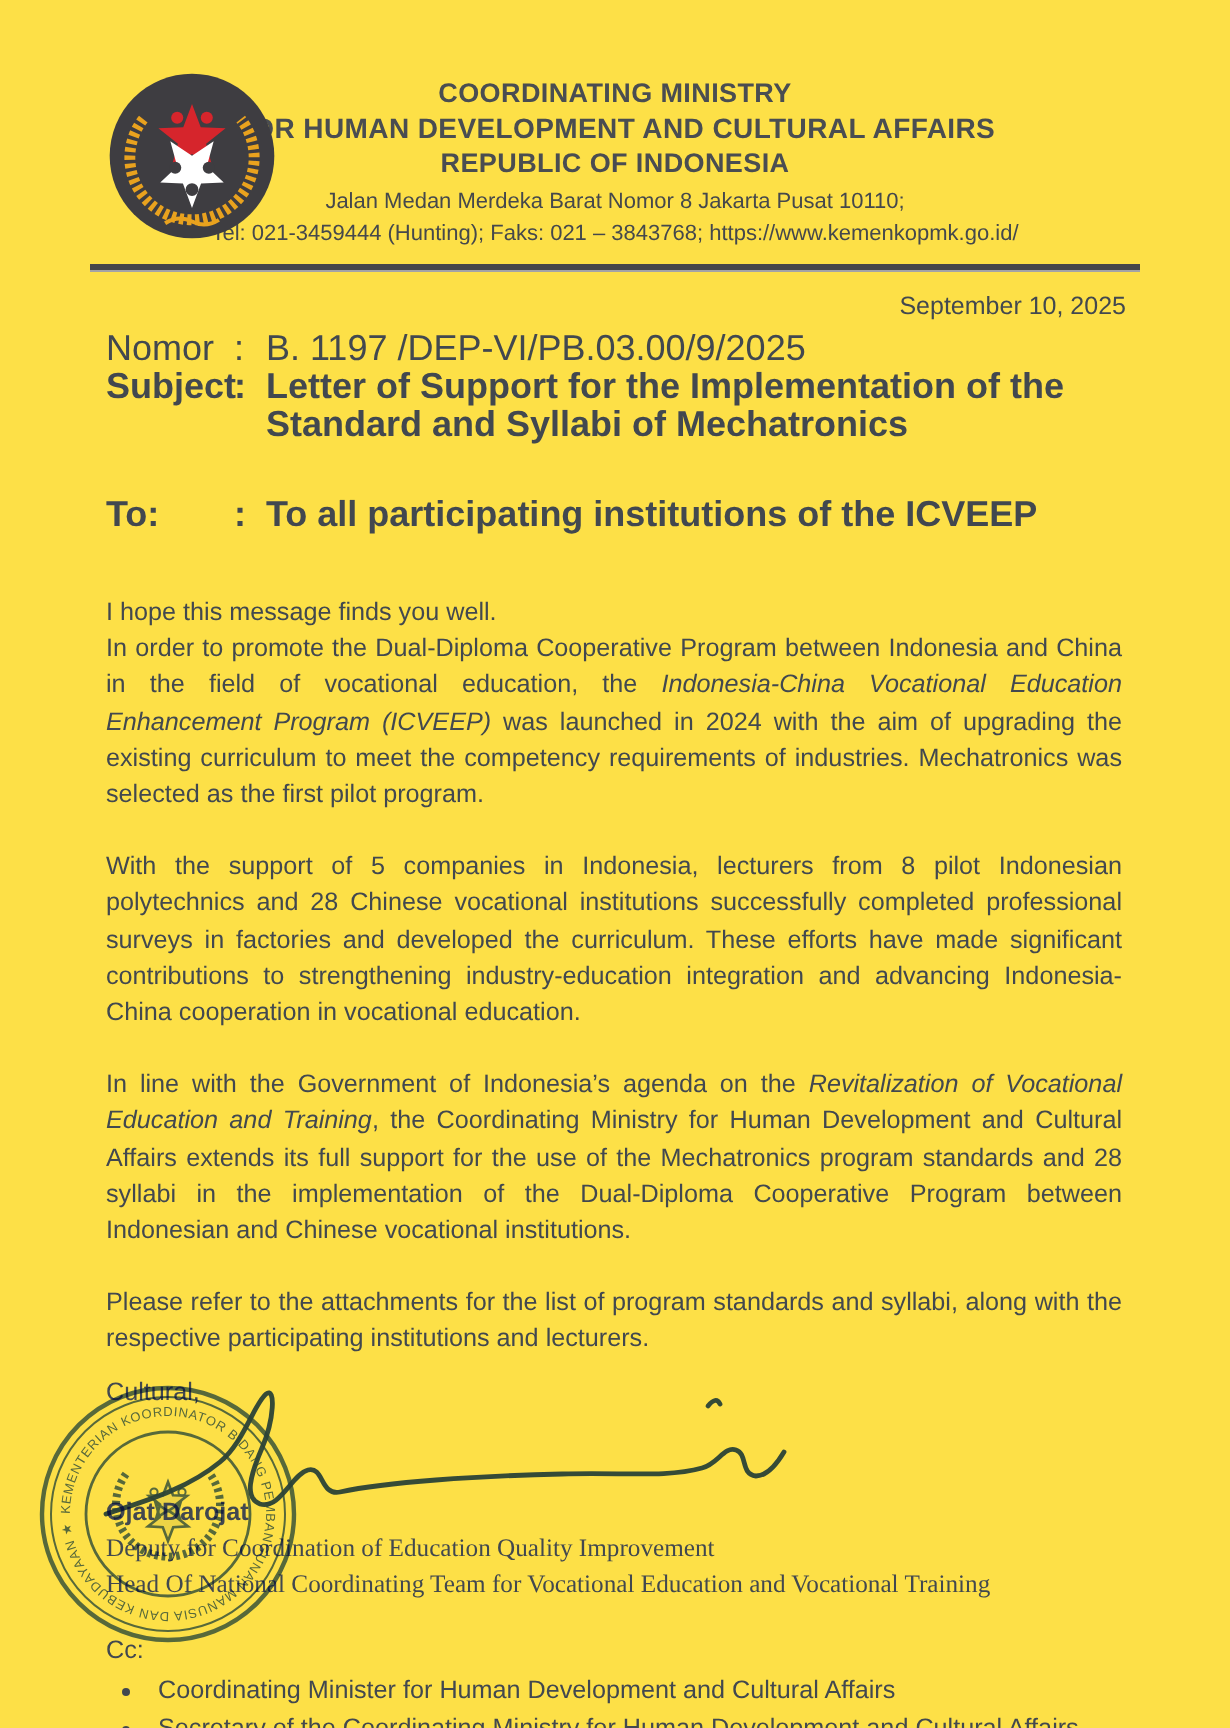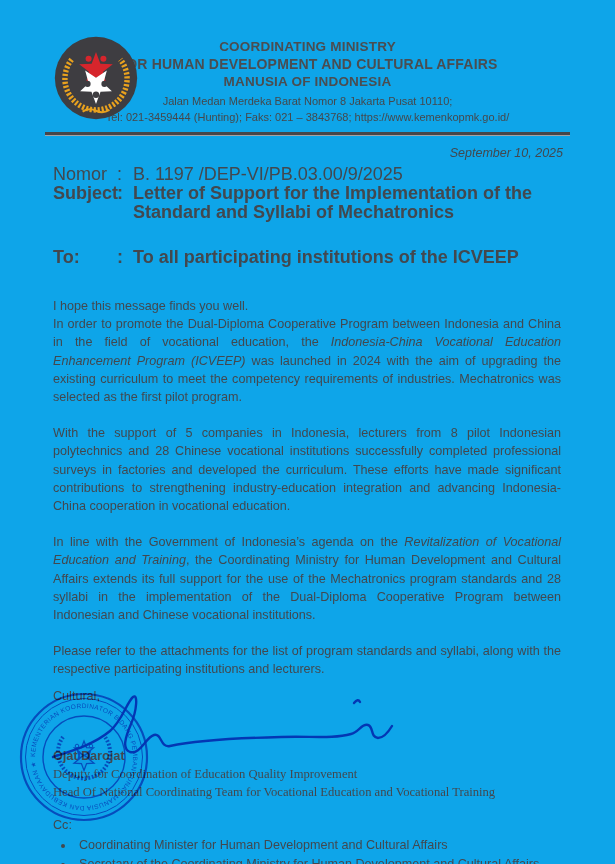--- a/index.html
+++ b/index.html
@@ -1,21 +1,21 @@
 <!DOCTYPE html>
 <html><head>
 <meta charset="utf-8">
 <style>
   * { box-sizing: border-box; margin: 0; padding: 0; }
   html, body { background: #ffffff; }
   body { font-family: "Liberation Sans", sans-serif; }
   .page {
     position: relative;
     width: 615px; height: 864px;
-    background: #0ea5e9;
+    background: #fde047;
     color: #42484f;
     overflow: hidden;
   }
 
   
   .letterhead { position: relative; padding-top: 38px; }
   .logo { position: absolute; left: 54px; top: 36px; width: 84px; height: 84px; }
   .head-text { text-align: center; padding: 0 40px; color: #4a4d51; }
   .mh1 { font-size: 13.5px; font-weight: bold; line-height: 17px; letter-spacing: .2px; }
   .mh2 { font-size: 14px;   font-weight: bold; line-height: 18px; letter-spacing: .2px; }
@@ -23,21 +23,21 @@
   .addr { font-size: 11px; line-height: 16px; color: #45484c; }
   .addr.first { margin-top: 2px; }
   .head-rule {
     margin: 7px 45px 0;
     height: 2px;
     border-top: 3px solid #46464a;
     border-bottom: 1px solid #a3a3a6;
   }
 
   
-  .date-line { margin: 9px 52px 0 53px; text-align: right; font-size: 12.5px; line-height: 17px; font-style: italic; }
+  .date-line { margin: 9px 52px 0 53px; text-align: right; font-size: 12.5px; line-height: 17px; }
   .meta { margin: 3px 52px 0 53px; font-size: 18px; line-height: 19px; }
   .meta-row { display: flex; align-items: flex-start; }
   .meta-row.to-row { margin-top: 26px; justify-content: center; }
   .meta-label { width: 64px; flex: 0 0 64px; }
   .meta-colon { width: 16px; flex: 0 0 16px; }
   .meta-value { flex: 1; }
   .bold { font-weight: bold; }
 
   
   .body-text { margin: 30px 54px 0 53px; font-size: 12.6px; line-height: 18.2px; text-align: justify; }
@@ -79,21 +79,21 @@
         <circle cx="58.8" cy="27.2" r="3.6" fill="#d6252c"></circle>
         <polygon fill="#ffffff" points="50,81 55.4,66.4 68.9,65.8 58.8,56.2 62.9,41.2 50,49.8 37.1,41.2 41.2,56.2 31.1,65.8 44.6,66.4"></polygon>
         <circle cx="40" cy="57" r="3.6" fill="#3e3d41"></circle>
         <circle cx="60" cy="57" r="3.6" fill="#3e3d41"></circle>
         <circle cx="50" cy="70" r="3.8" fill="#3e3d41"></circle>
       </svg>
     </div>
     <div class="head-text">
       <div class="mh1">COORDINATING MINISTRY</div>
       <div class="mh2">FOR HUMAN DEVELOPMENT AND CULTURAL AFFAIRS</div>
-      <div class="mh3">MANUSIA OF INDONESIA</div>
+      <div class="mh3">REPUBLIC OF INDONESIA</div>
       <div class="addr first">Jalan Medan Merdeka Barat Nomor 8 Jakarta Pusat 10110;</div>
       <div class="addr">Tel: 021-3459444 (Hunting); Faks: 021 – 3843768; https://www.kemenkopmk.go.id/</div>
     </div>
     <div class="head-rule"></div>
   </div>
 
   <div class="date-line">September 10, 2025</div>
 
   <div class="meta">
     <div class="meta-row">

